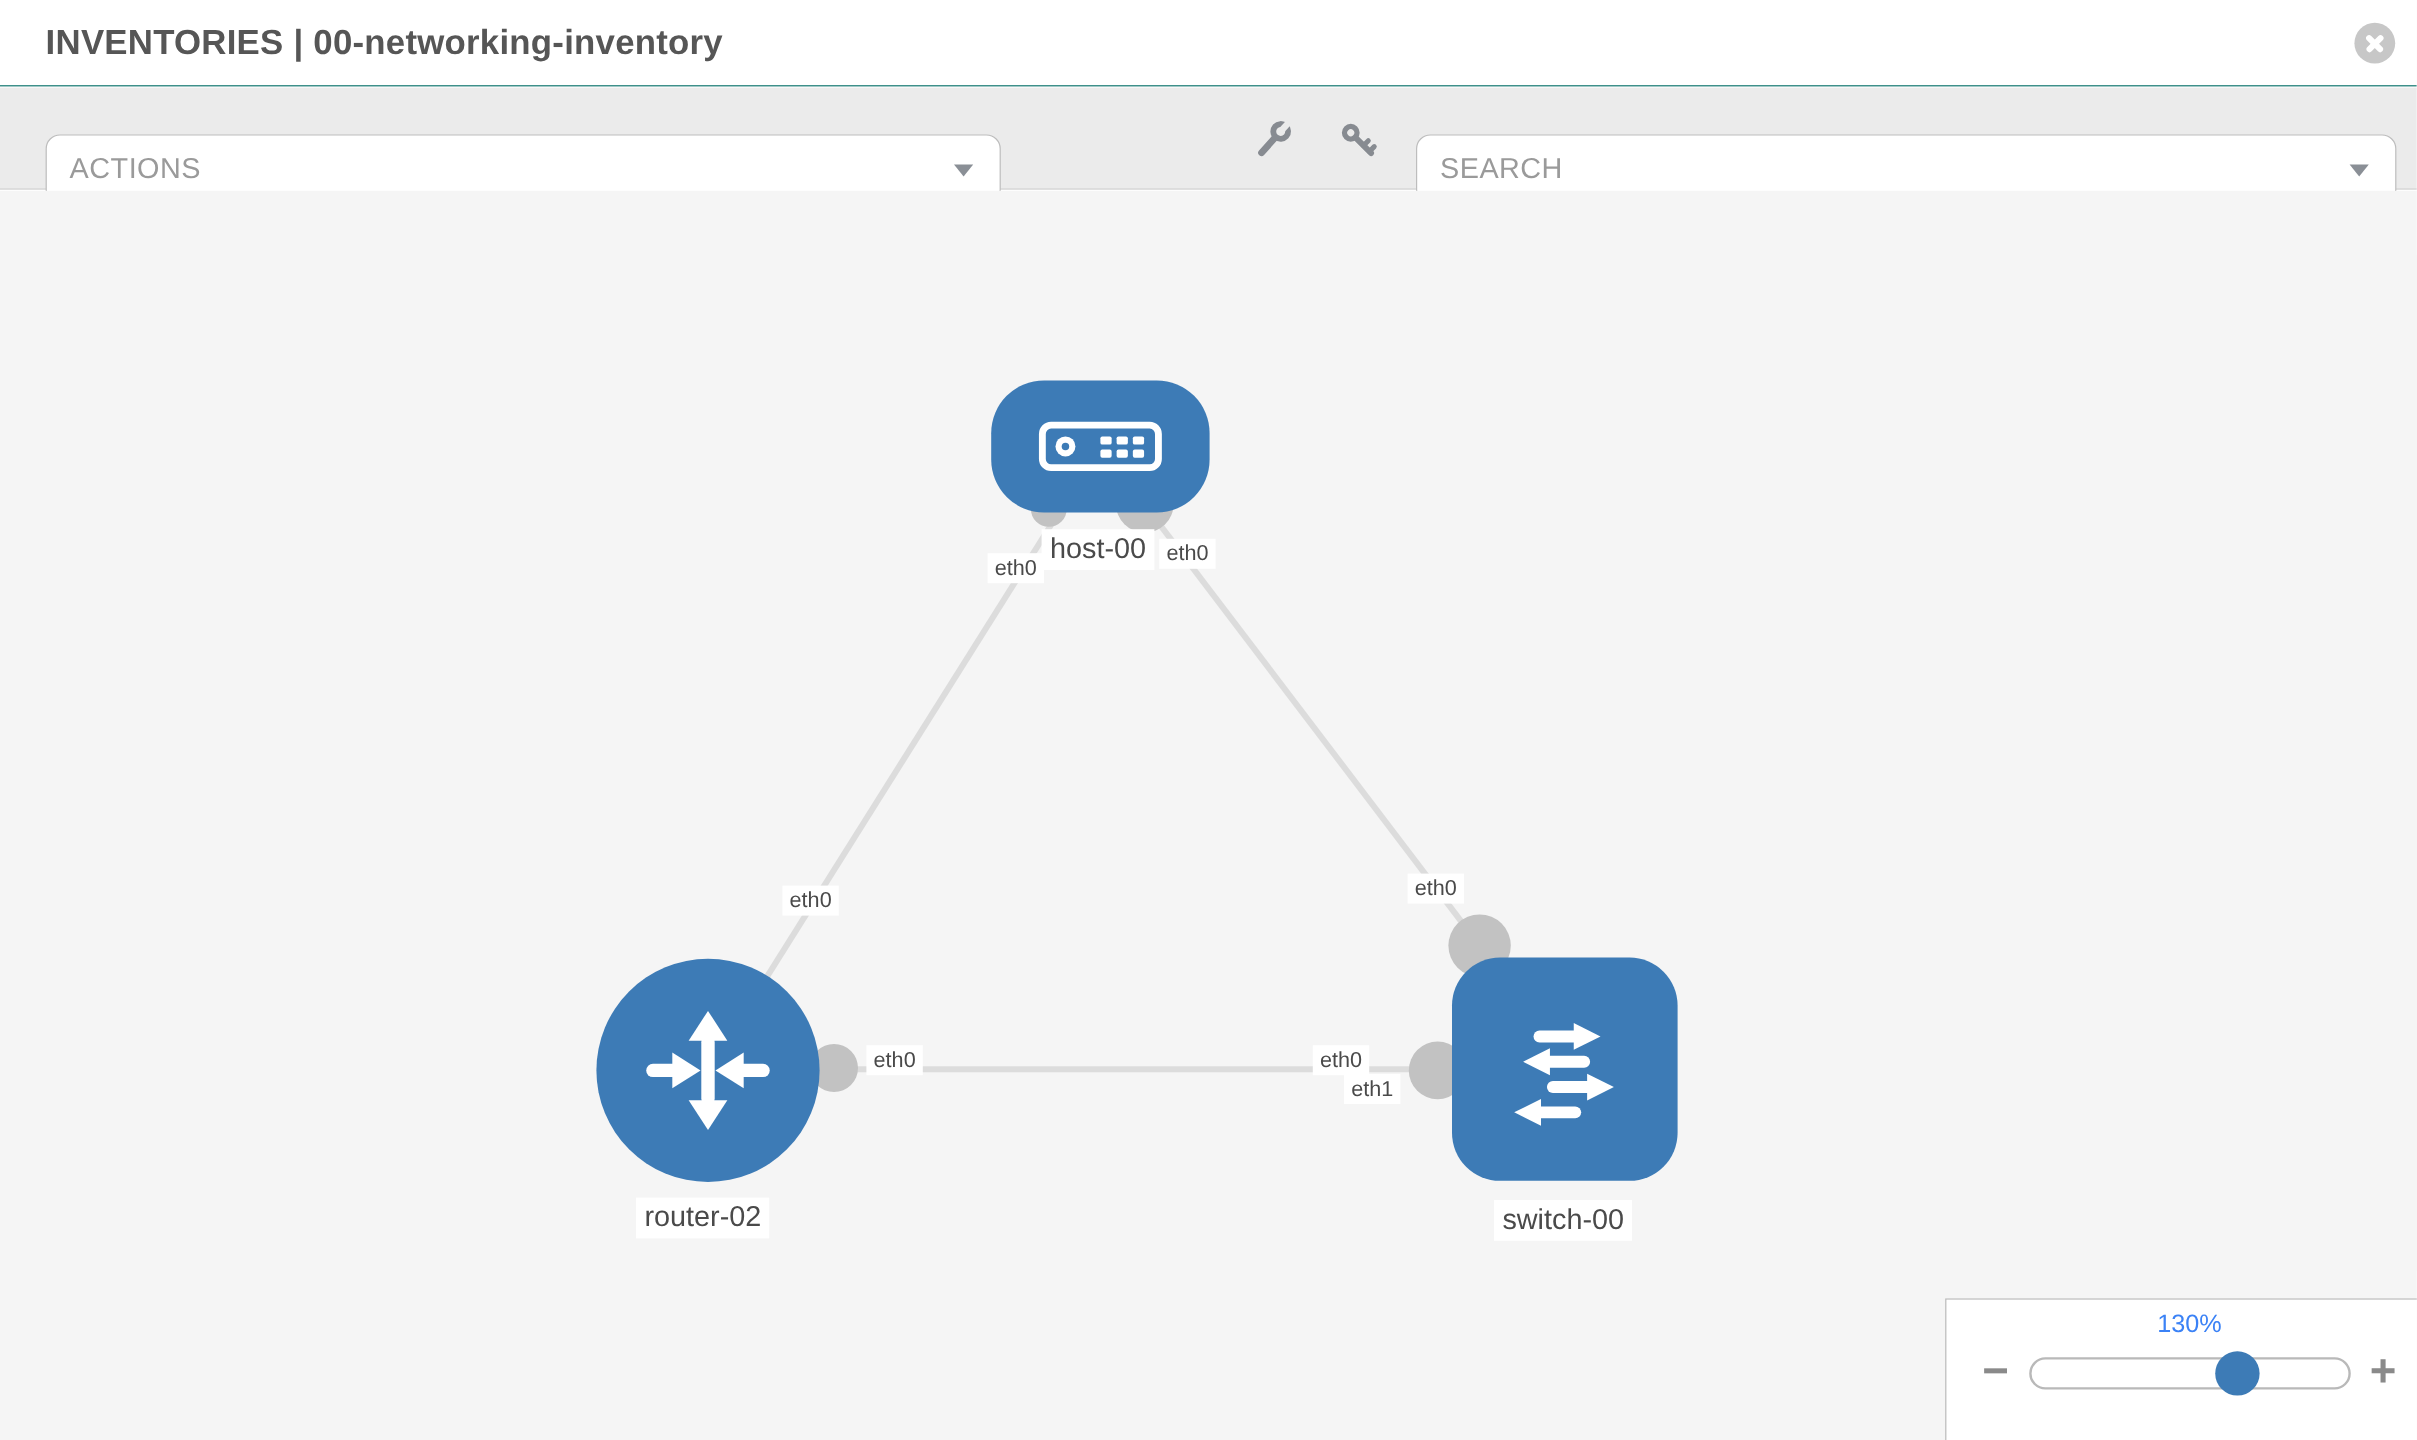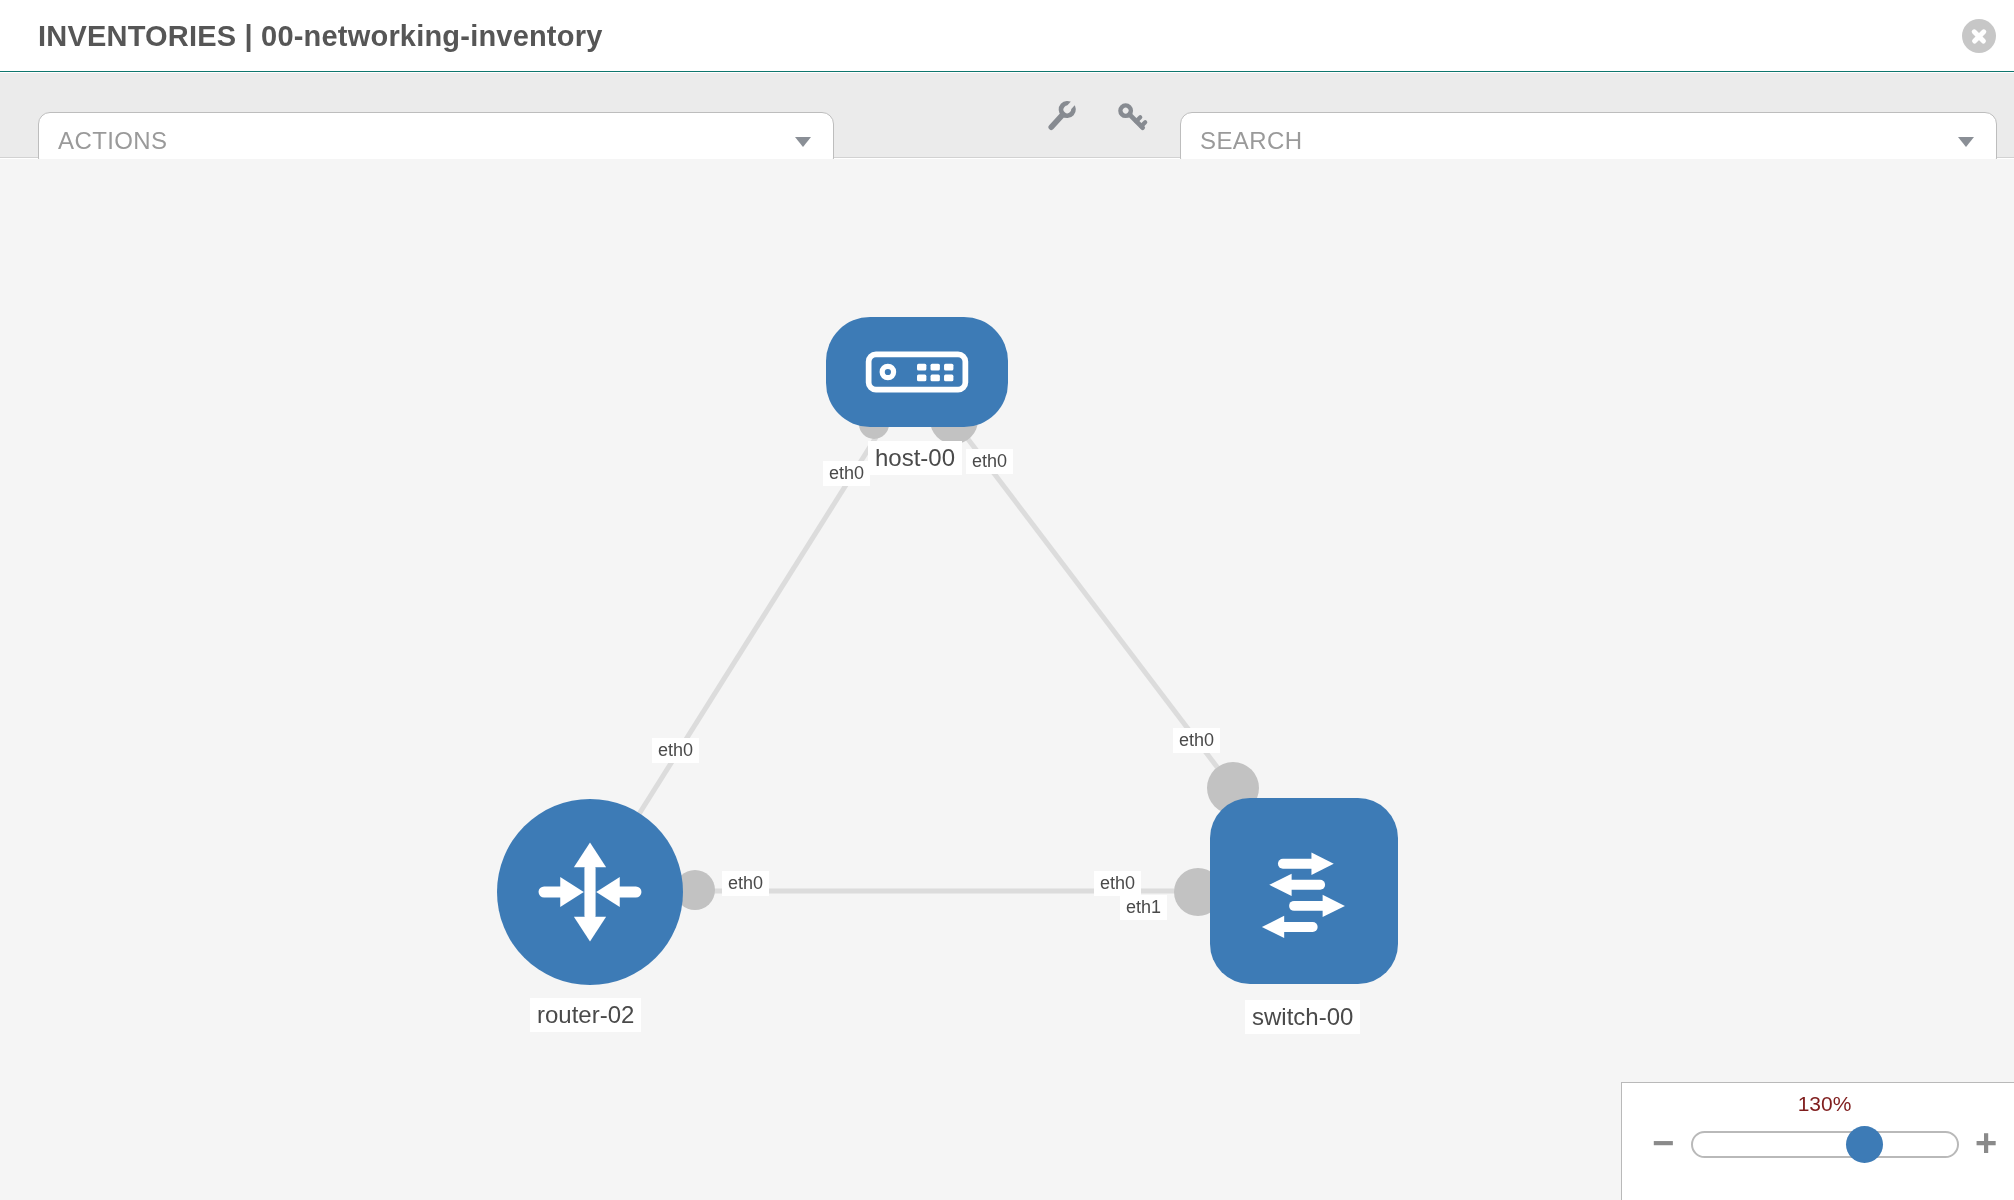--- a/index.html
+++ b/index.html
@@ -82,21 +82,21 @@
   .chip.node-label { font-size: 24px; padding: 3px 7px; z-index: 4; }
   .chip.over { z-index: 5; }
 
   
   .zoom-panel {
     position: absolute; left: 1621px; top: 1082px; width: 400px; height: 130px;
     background: #ffffff; border: 1px solid #b9b9b9; z-index: 6;
   }
   .zoom-value {
     position: absolute; left: 130px; top: 9px; width: 145px; text-align: center;
-    font-size: 21px; color: #7f1d1d;
+    font-size: 21px; color: #3b82f6;
   }
   .zoom-btn {
     position: absolute; width: 44px; height: 44px; top: 39px; cursor: pointer;
     font-size: 38px; font-weight: bold; color: #8a8a8a; text-align: center; line-height: 42px;
     user-select: none;
   }
   .zoom-out-btn { left: 19px; }
   .zoom-in-btn  { left: 342px; }
   .zoom-track {
     position: absolute; left: 69px; top: 48px; width: 268px; height: 27px;

